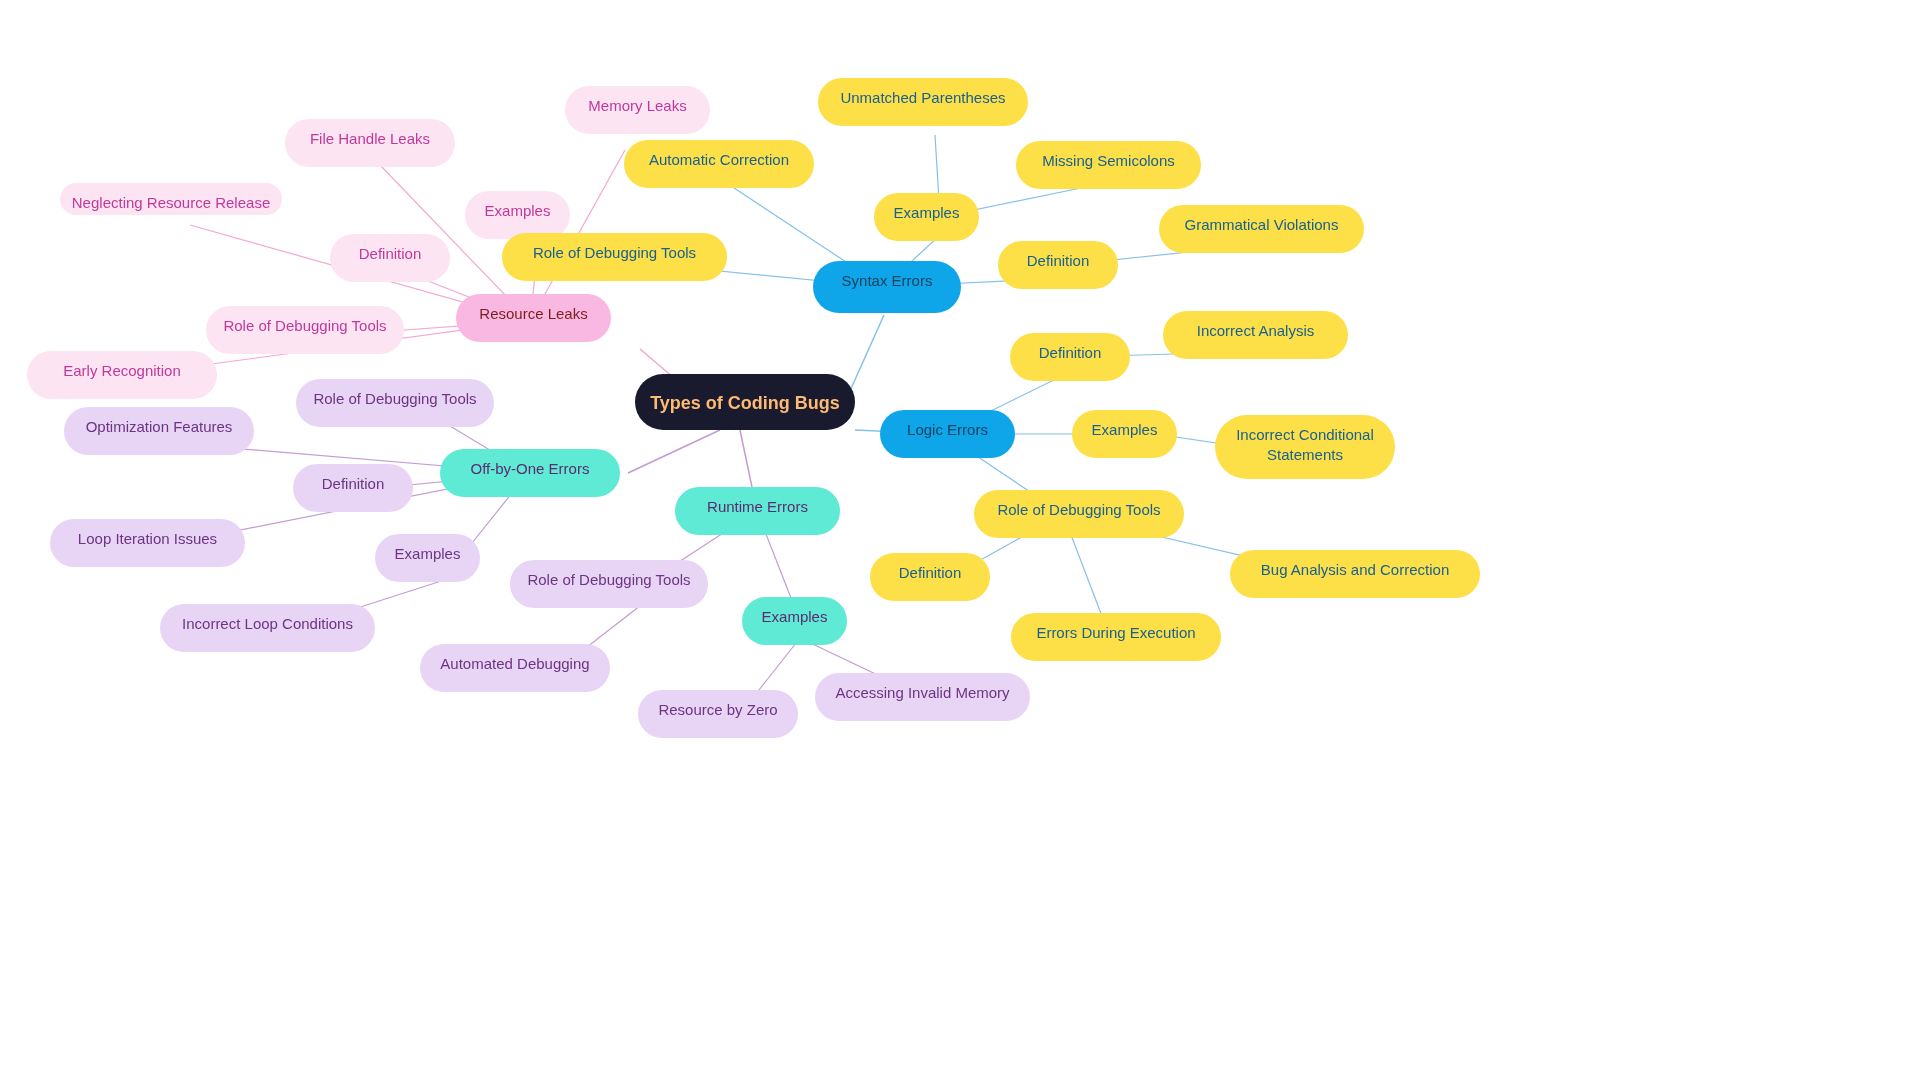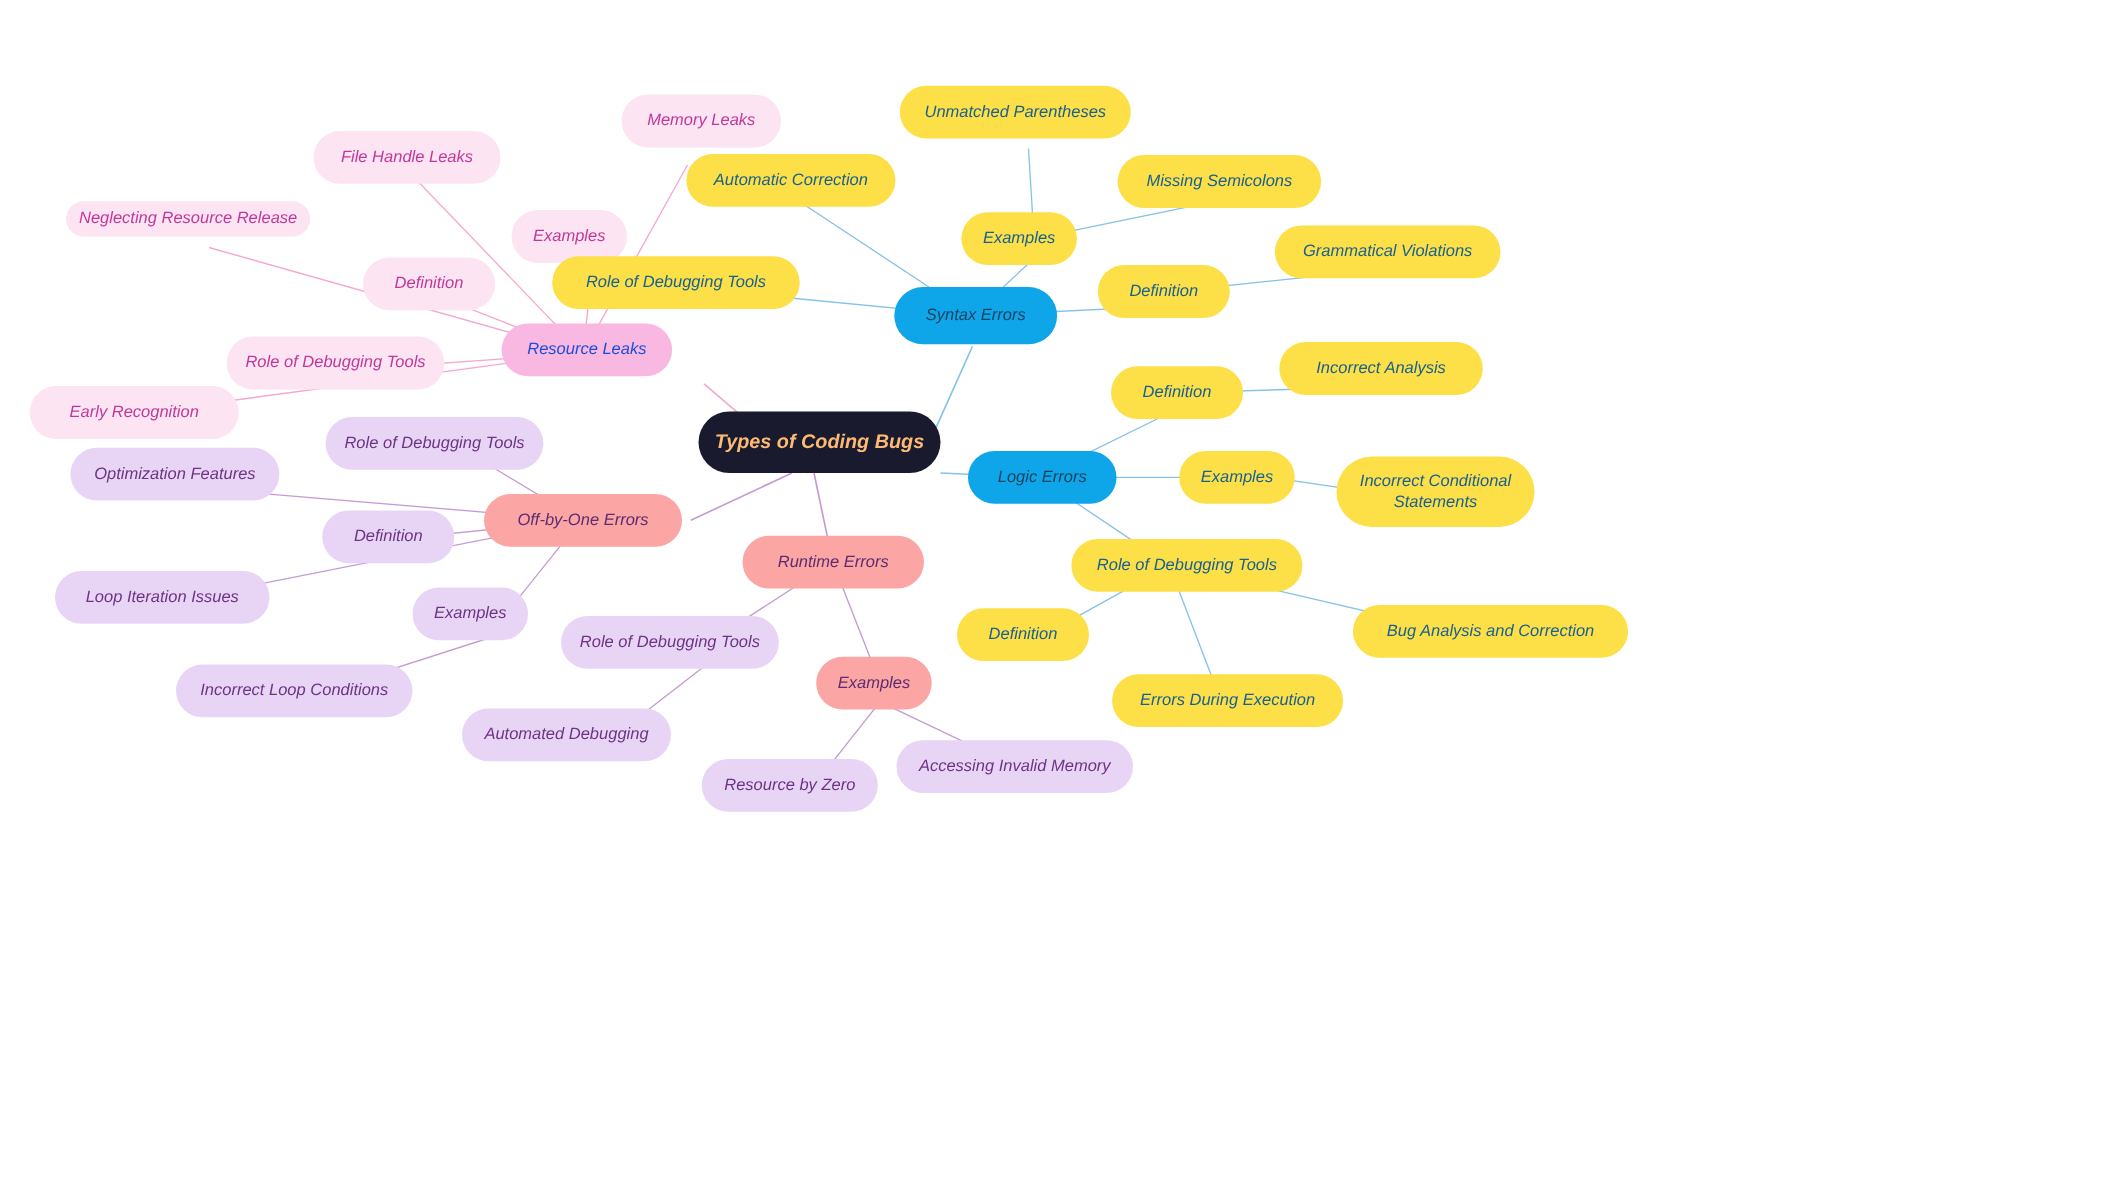--- a/index.html
+++ b/index.html
@@ -8,61 +8,59 @@
       height: 1083px;
       background: #ffffff;
       font-family: 'Segoe UI', Arial, sans-serif;
       overflow: hidden;
       position: relative;
     }
     .node {
       position: absolute;
       border-radius: 50px;
       display: flex;
-      align-items: center;
       justify-content: center;
       text-align: center;
       font-size: 15px;
       font-weight: 500;
       padding: 10px 18px;
       white-space: nowrap;
       line-height: 1.3;
-      font-style: italic;
     }
     .node-center {
       background: #1a1a2e;
       color: #fdba74;
       font-size: 18px;
       font-weight: 600;
       border-radius: 40px;
       padding: 18px 32px;
     }
     .node-pink {
       background: #fce4f3;
       color: #c0399a;
       border: none;
     }
     .node-pink-mid {
       background: #f9b8e2;
-      color: #1d4ed8;
+      color: #7f1d1d;
     }
     .node-blue {
       background: #fde047;
       color: #1a6090;
     }
     .node-blue-mid {
       background: #0ea5e9;
       color: #154360;
     }
     .node-lavender {
       background: #e8d5f5;
       color: #6c3483;
     }
     .node-lavender-mid {
-      background: #fca5a5;
+      background: #5eead4;
       color: #5b2c6f;
     }
     .node-multi {
       white-space: normal;
       max-width: 180px;
     }
     svg#connections {
       position: absolute;
       top: 0; left: 0;
       width: 1920px;

